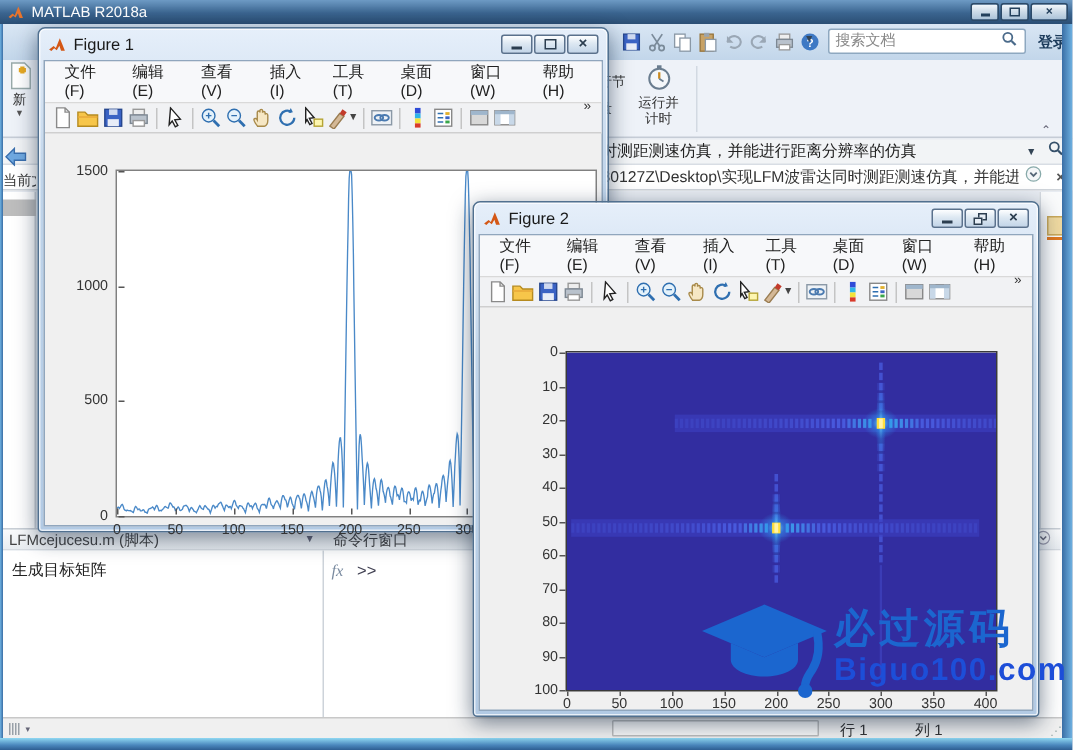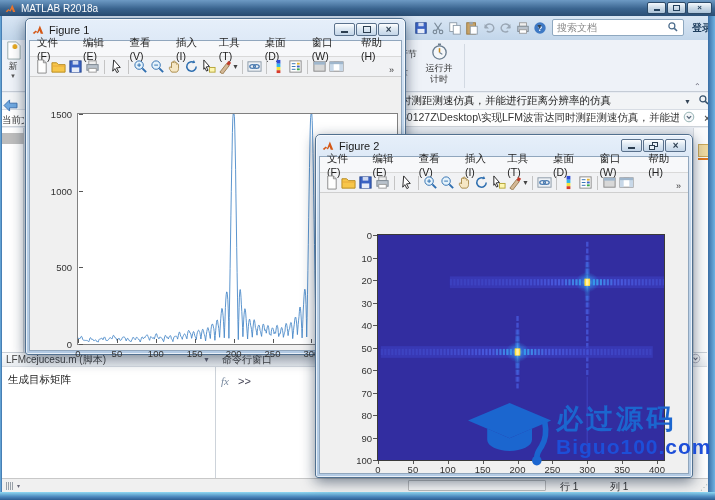--- a/index.html
+++ b/index.html
@@ -12,21 +12,21 @@
     background:linear-gradient(180deg,#7ba3c9 0%,#3c6astotal 0%,#49759e 30%,#2e5278 70%,#27496c 100%);
     background:linear-gradient(180deg,#6d9ac4,#3a648f 55%,#2b4e74);
     display:flex;align-items:center;gap:5px;padding-left:5px;color:#fff;font-size:10px}
   .main-wbtn{width:19px;height:12px;border:1px solid #2c4a68;border-radius:2px;
     background:linear-gradient(#f4f9fd,#cfdde9 45%,#aac2d8);color:#23405c;font-size:8px;
     display:flex;align-items:center;justify-content:center;line-height:1}
   #qa-strip{left:0;top:16px;width:715px;height:24px;background:linear-gradient(#d9e6f4,#c2d6ea)}
   .qaicon{display:inline-flex;width:15px;height:15px;margin:4px 1px 0 1px;align-items:center;justify-content:center}
   .qaicon svg{width:14px;height:14px}
   #search-box{position:absolute;left:552px;top:3px;width:132px;height:17px;background:#fff;border:1px solid #8ea8c0;border-radius:2px;
-    font-size:10px;color:#888;display:flex;align-items:center;padding:0 4px;justify-content:space-between}
+    font-size:10px;color:#888;display:flex;padding:0 4px;justify-content:space-between}
   #ribbon{left:0;top:40px;width:715px;height:52px;background:#eef2f8;border-bottom:1px solid #c5ccd6}
   #run-time-btn{position:absolute;left:418px;top:2px;width:42px;height:48px;text-align:center;font-size:9px;color:#333}
   #addr-row1{left:0;top:93px;width:715px;height:17px;background:#f2f4f6;border-bottom:1px solid #d8dde4;display:flex;align-items:center}
   #addr-row2{left:0;top:110px;width:715px;height:17px;background:#fff;border-bottom:1px solid #cfd4da;display:flex;align-items:center}
   .addr-text{font-size:10.5px;color:#222;white-space:nowrap;overflow:hidden}
 
   
   .panel-hdr{background:linear-gradient(#fafbfc,#e9edf1);border-top:1px solid #c9cfd6;border-bottom:1px solid #d6dbe1;
     font-size:10px;color:#444;display:flex;align-items:center;padding:0 6px}
   #statusbar{left:0;top:478px;width:715px;height:14px;background:#f0f0f0;border-top:1px solid #c8c8c8;font-size:10px;color:#333}
@@ -43,21 +43,21 @@
   .wbtns{margin-left:auto;display:flex;gap:1px}
   .wbtn{width:21px;height:13px;border:1px solid #5a718c;border-radius:2px;
     background:linear-gradient(#fdfeff,#dde8f2 45%,#c3d5e8);display:flex;align-items:center;justify-content:center;color:#2c3e50}
   .glyph-min{width:7px;height:2px;background:#2c3e50;margin-top:5px}
   .glyph-max{width:8px;height:7px;border:1.5px solid #2c3e50}
   .glyph-restore{position:relative;width:9px;height:8px}
   .glyph-restore i{position:absolute;border:1.2px solid #2c3e50;width:6px;height:5px;background:#e7eef6}
   .glyph-restore i:first-child{right:0;top:0}.glyph-restore i:last-child{left:0;bottom:0}
   .glyph-close{font-size:10px;font-weight:bold;line-height:1}
   .win-inner{position:absolute;left:3px;top:21px;right:3px;bottom:3px;background:#f0f0f0;border:1px solid #90a6bd;overflow:visible}
-  .menubar{height:16px;background:#f7f8fa;border-bottom:1px solid #d9d9d9;display:flex;align-items:center;font-size:10.5px;color:#222;padding-left:0}
+  .menubar{height:28px;background:#f7f8fa;border-bottom:1px solid #d9d9d9;display:flex;font-size:10.5px;color:#222;padding-left:6px}
   .menubar span{padding:0 7px}
   .menu-ovf{margin-left:auto;padding-right:4px;color:#333;font-size:9px}
   .toolbar{height:20px;background:#f1f2f4;border-bottom:1px solid #cfcfcf;display:flex;align-items:center;padding-left:3px}
   .tbicon{width:17px;height:17px;display:flex;align-items:center;justify-content:center}
   .tbicon svg{width:15px;height:15px}
   .tbsep{width:1px;height:14px;background:#c4c4c4;margin:0 3px}
   .tbdrop{font-size:7px;color:#444;margin-left:-2px}
 
   
   .plotbox{position:absolute;background:#fff}

